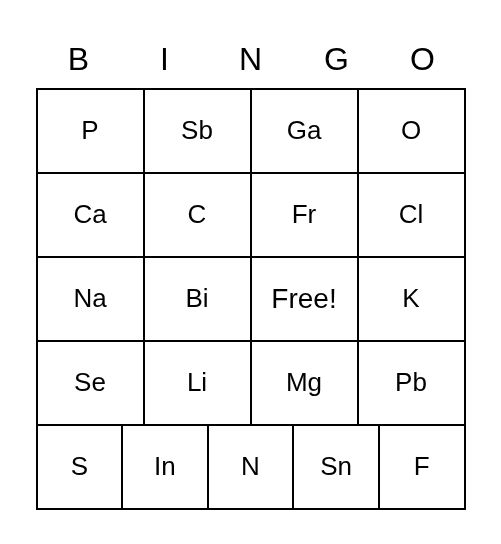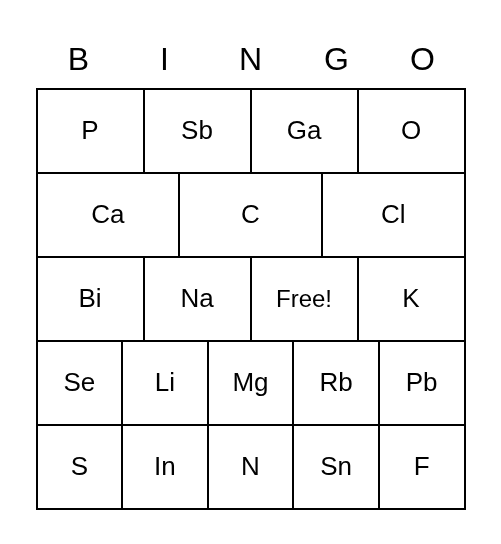--- a/index.html
+++ b/index.html
@@ -61,21 +61,21 @@
       border-right: 2px solid #000;
       font-size: 26px;
       font-weight: normal;
     }
 
     .bingo-cell:last-child {
       border-right: none;
     }
 
     .free-cell {
-      font-size: 24px;
+      font-size: 28px;
     }
   </style>
 </head>
 <body>
 
 <div class="bingo-container">
   <div class="bingo-header">
     <div class="header-cell">B</div>
     <div class="header-cell">I</div>
     <div class="header-cell">N</div>
@@ -88,35 +88,35 @@
     <div class="bingo-row">
       <div class="bingo-cell">P</div>
       <div class="bingo-cell">Sb</div>
       <div class="bingo-cell">Ga</div>
       <div class="bingo-cell">O</div>
     </div>
 
     <div class="bingo-row">
       <div class="bingo-cell">Ca</div>
       <div class="bingo-cell">C</div>
+      <div class="bingo-cell">Fr</div>
       <div class="bingo-cell">Cl</div>
     </div>
 
     <div class="bingo-row">
+      <div class="bingo-cell">Na</div>
       <div class="bingo-cell">Bi</div>
-      <div class="bingo-cell">Na</div>
       <div class="bingo-cell free-cell">Free!</div>
       <div class="bingo-cell">K</div>
     </div>
 
     <div class="bingo-row">
       <div class="bingo-cell">Se</div>
       <div class="bingo-cell">Li</div>
       <div class="bingo-cell">Mg</div>
-      <div class="bingo-cell">Rb</div>
       <div class="bingo-cell">Pb</div>
     </div>
 
     <div class="bingo-row">
       <div class="bingo-cell">S</div>
       <div class="bingo-cell">In</div>
       <div class="bingo-cell">N</div>
       <div class="bingo-cell">Sn</div>
       <div class="bingo-cell">F</div>
     </div>

